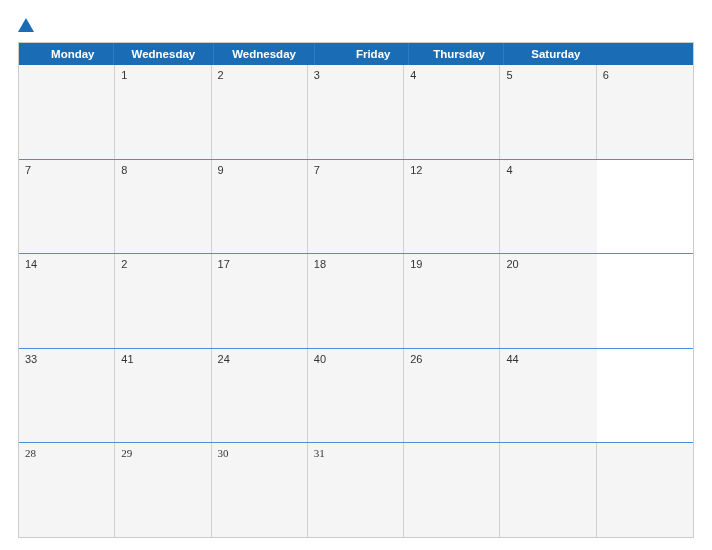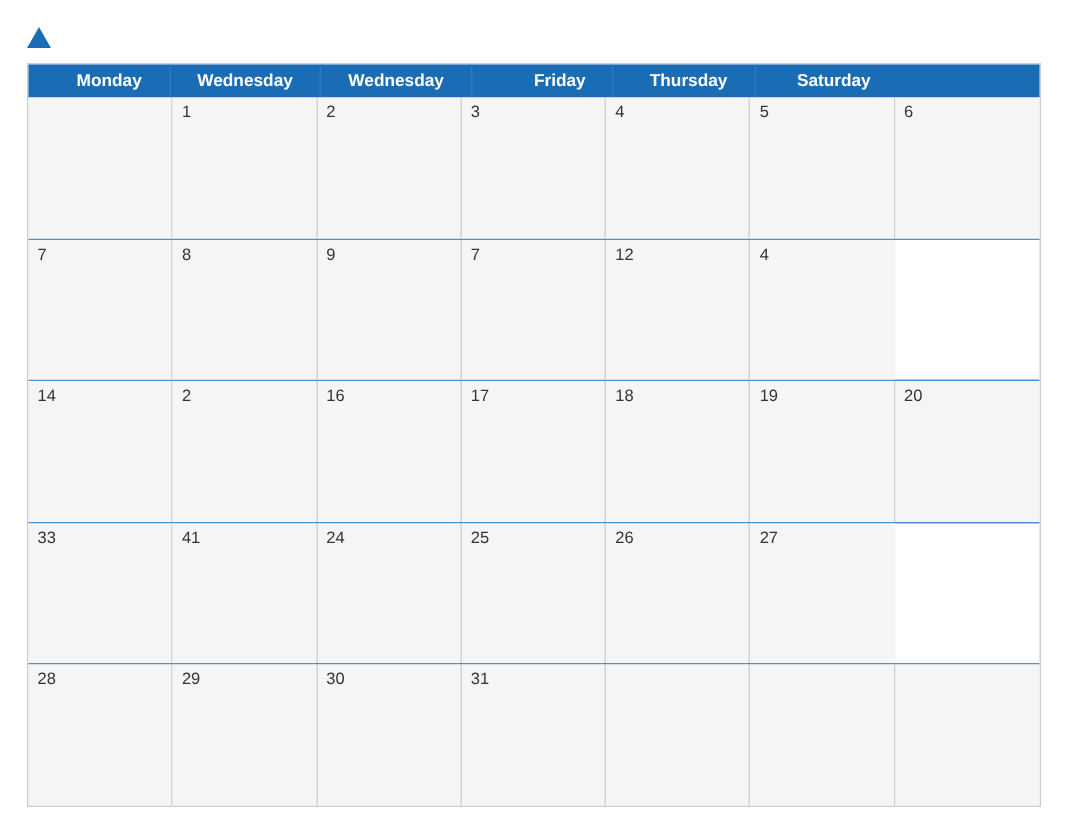--- a/index.html
+++ b/index.html
@@ -87,20 +87,21 @@
       flex-direction: column;
     }
     .cal-week {
       display: grid;
       grid-template-columns: repeat(7, 1fr);
       flex: 1;
       border-bottom: 1.5px solid #4a90d9;
     }
     .cal-week:last-child {
       border-bottom: none;
+      font-family: Liberation Serif, serif;
     }
     .cal-cell {
       padding: 4px 6px;
       font-size: 11px;
       color: #333;
       border-right: 1px solid #d0d0d0;
       background: #f5f5f5;
       vertical-align: top;
       min-height: 60px;
       display: flex;
@@ -184,23 +185,20 @@
           </div>
         </div>
         <div class="cal-week">
           <div class="cal-cell">
             <span class="day-num">14</span>
           </div>
           <div class="cal-cell">
             <span class="day-num">2</span>
           </div>
           <div class="cal-cell">
-            <span class="day-num">16</span>
-          </div>
-          <div class="cal-cell">
             <span class="day-num">17</span>
           </div>
           <div class="cal-cell">
             <span class="day-num">18</span>
           </div>
           <div class="cal-cell">
             <span class="day-num">19</span>
           </div>
           <div class="cal-cell">
             <span class="day-num">20</span>
@@ -210,27 +208,27 @@
           <div class="cal-cell">
             <span class="day-num">33</span>
           </div>
           <div class="cal-cell">
             <span class="day-num">41</span>
           </div>
           <div class="cal-cell">
             <span class="day-num">24</span>
           </div>
           <div class="cal-cell">
-            <span class="day-num">25</span>
+            <span class="day-num">40</span>
           </div>
           <div class="cal-cell">
             <span class="day-num">26</span>
           </div>
           <div class="cal-cell">
-            <span class="day-num">27</span>
+            <span class="day-num">44</span>
           </div>
         </div>
         <div class="cal-week">
           <div class="cal-cell">
             <span class="day-num">28</span>
           </div>
           <div class="cal-cell">
             <span class="day-num">29</span>
           </div>
           <div class="cal-cell">

